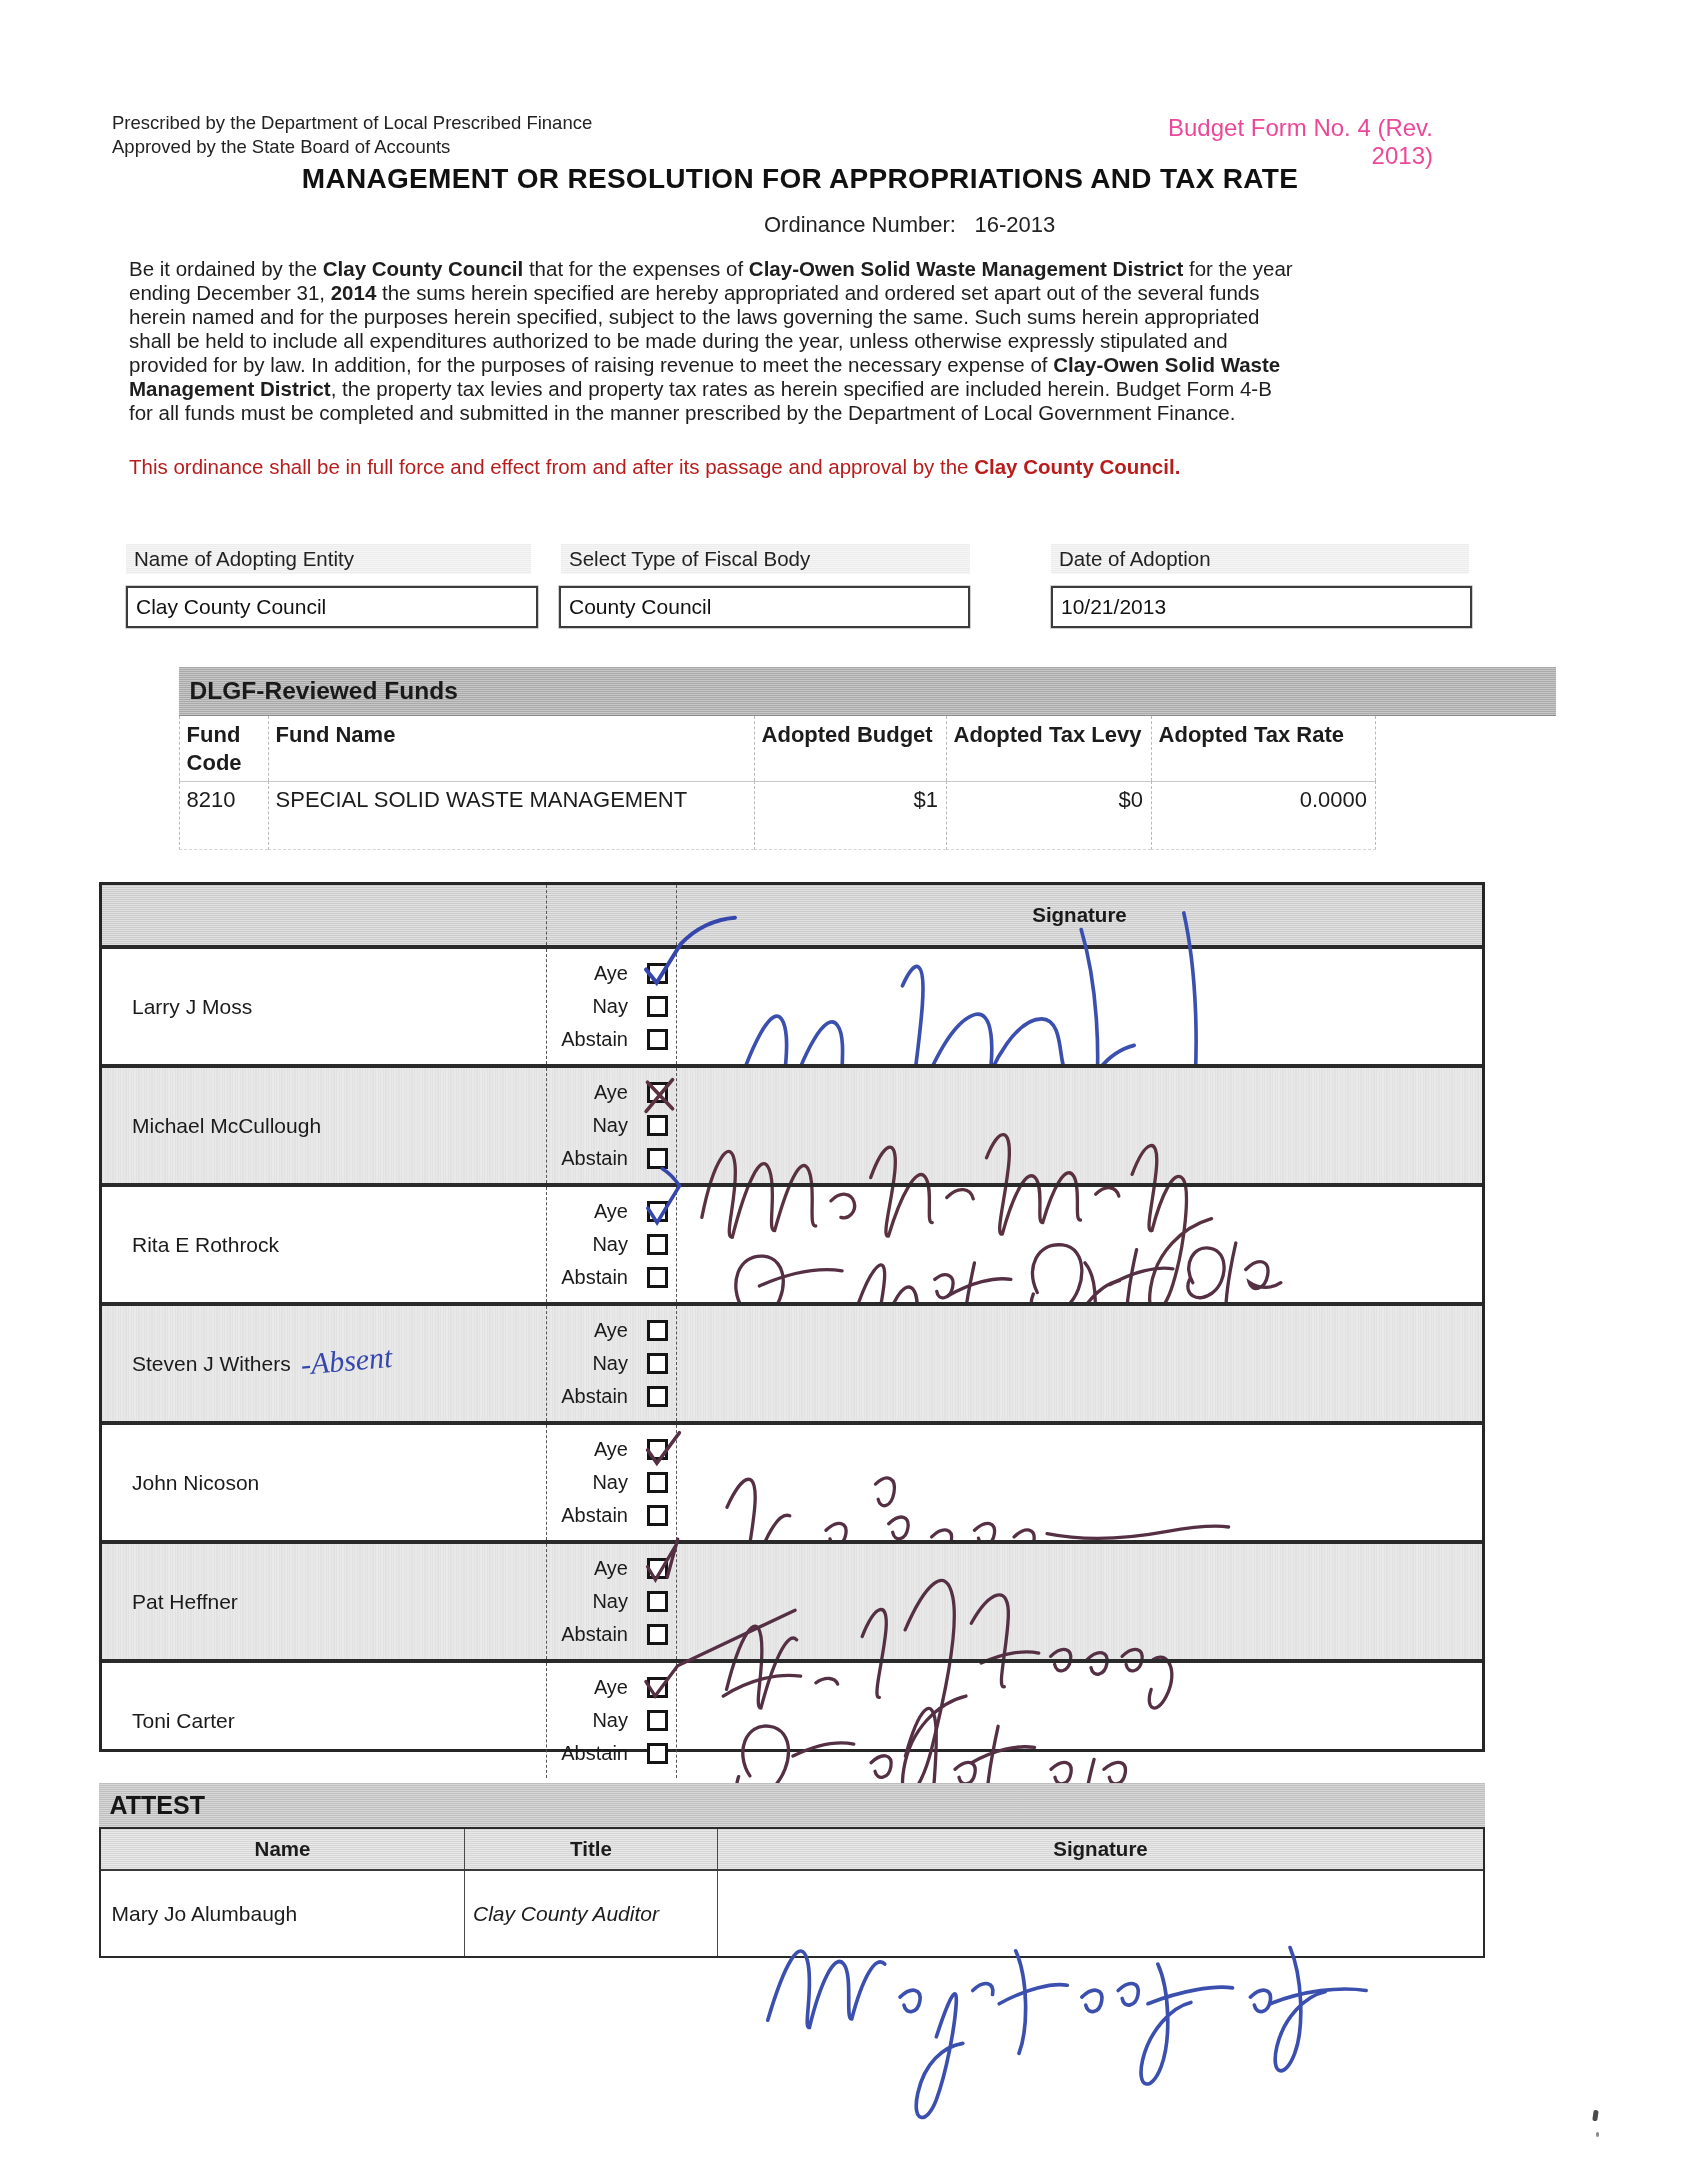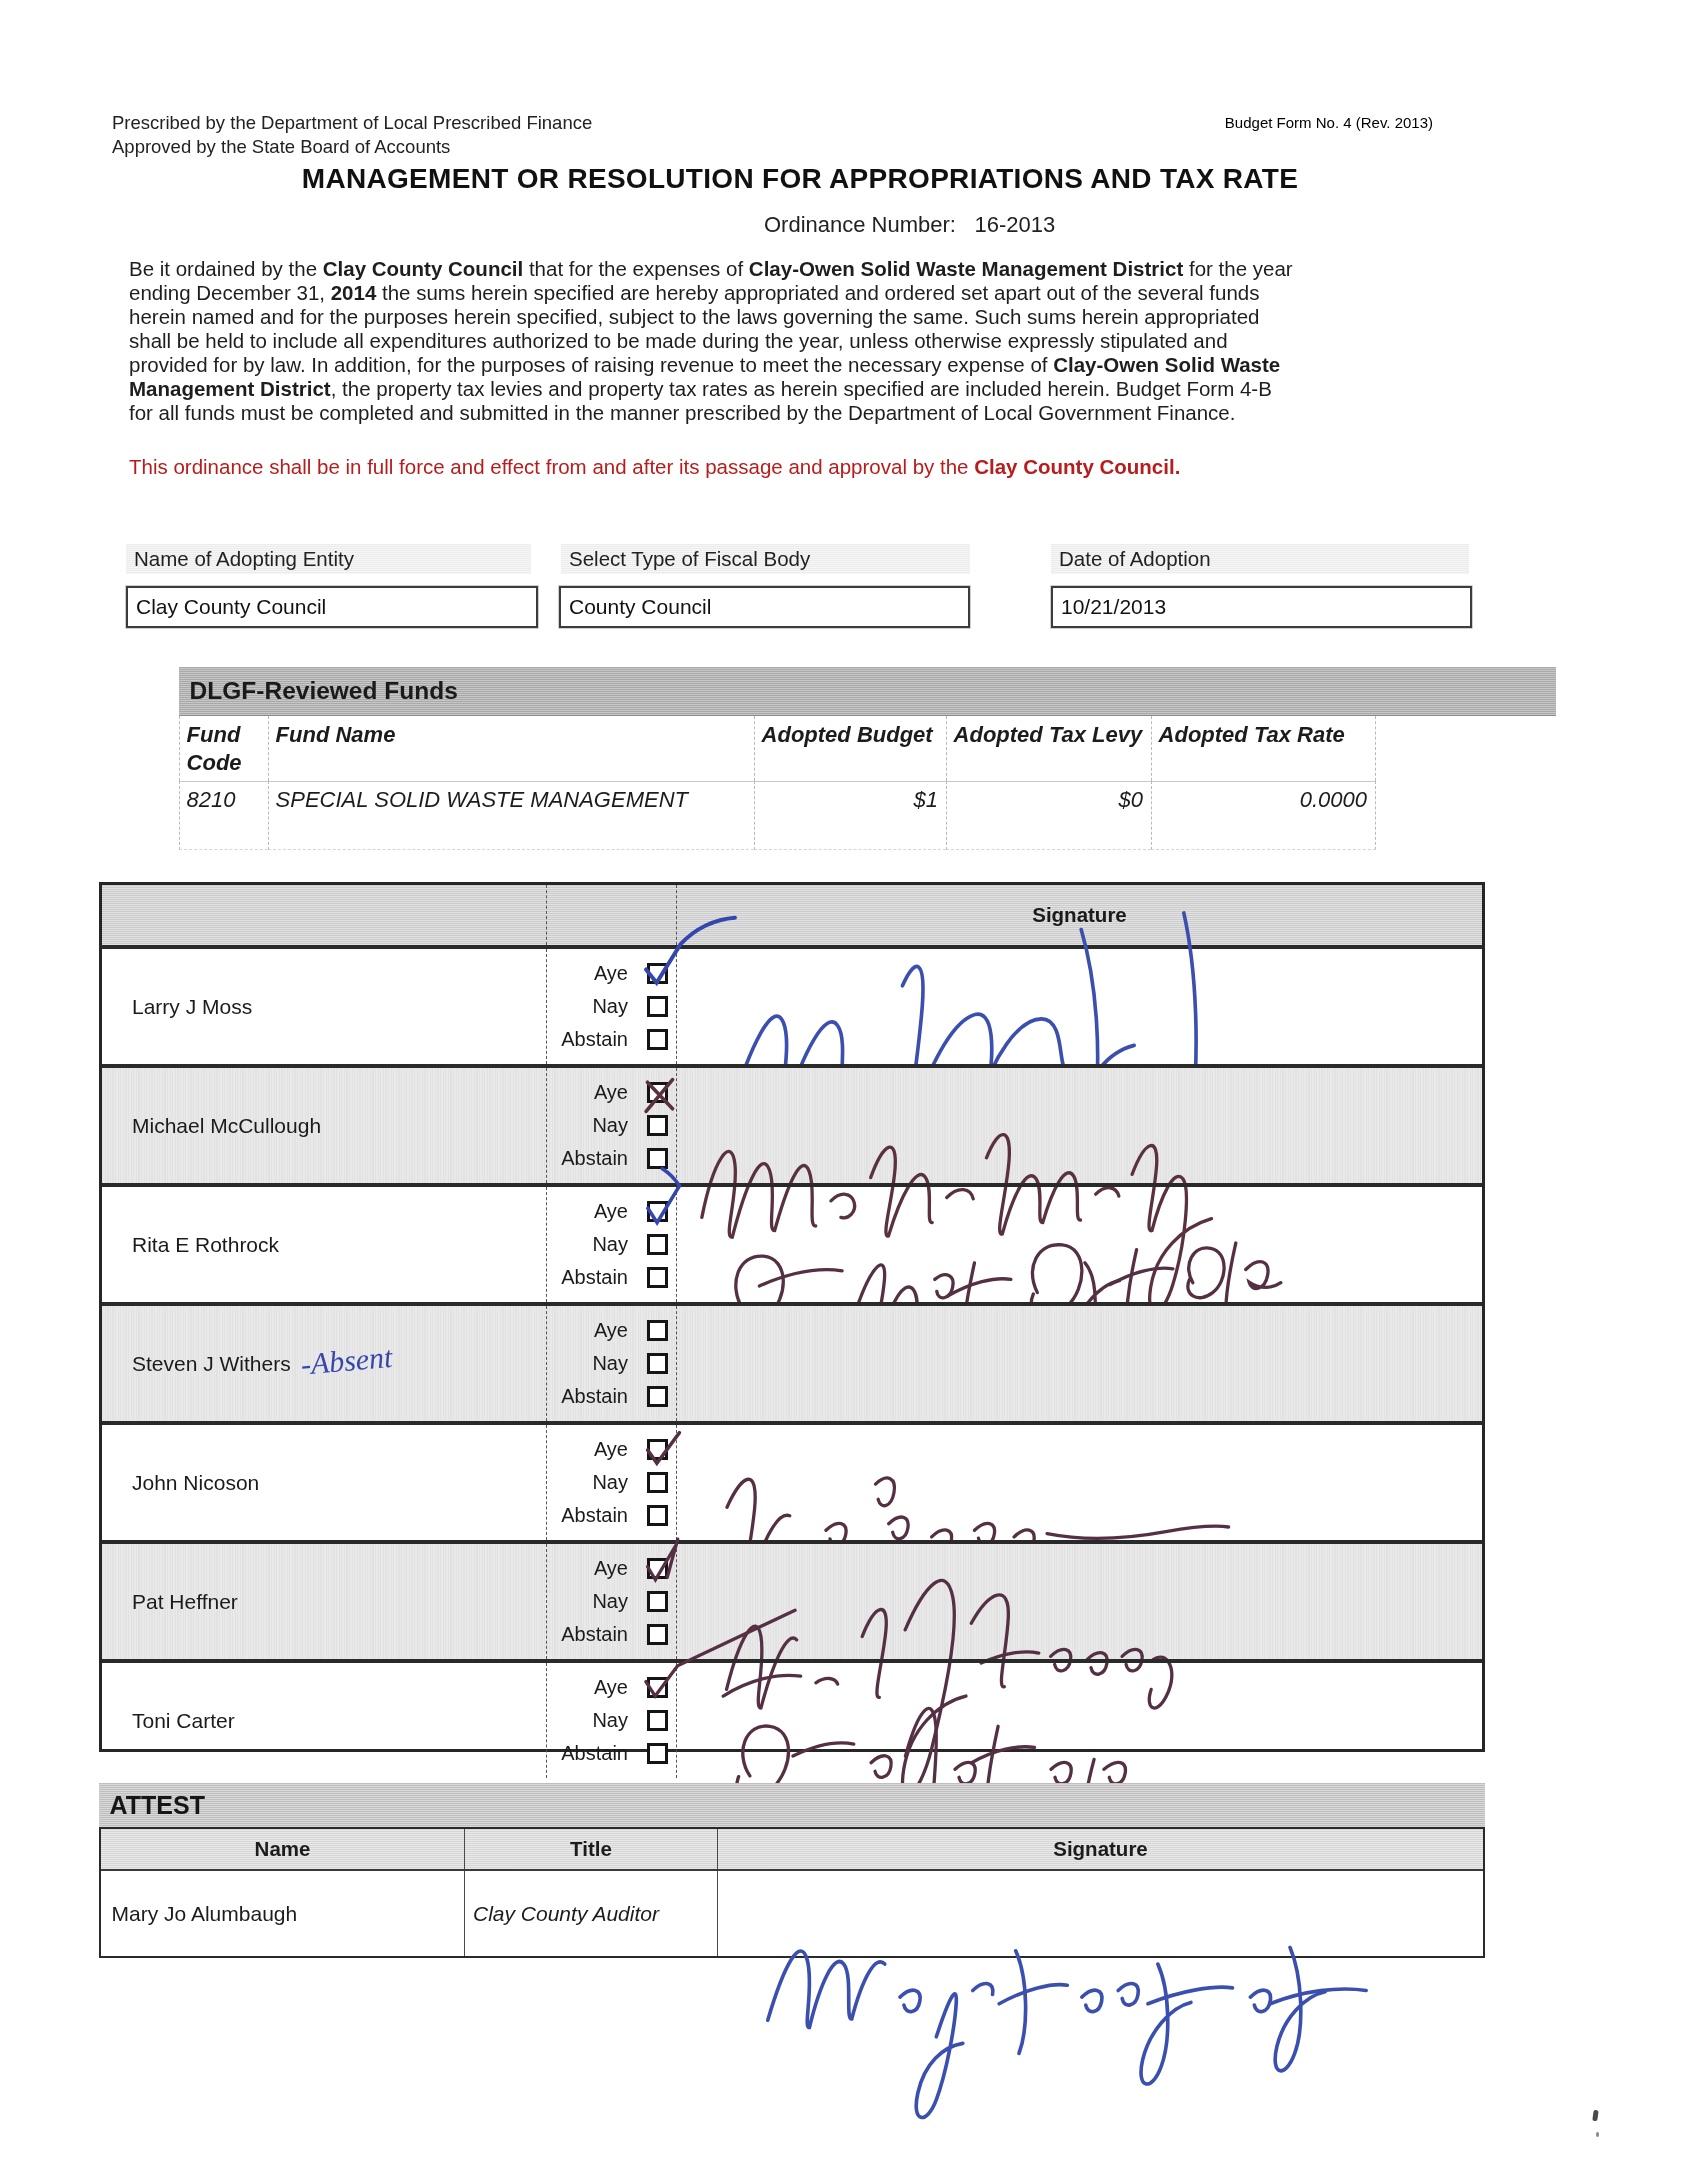--- a/index.html
+++ b/index.html
@@ -6,21 +6,21 @@
   body{
     width:1687px;height:2183px;position:relative;background:#ffffff;
     font-family:"Liberation Sans","DejaVu Sans",sans-serif;color:#1c1c1c;
     overflow:hidden;
   }
   .abs{position:absolute;}
   b{font-weight:bold;}
 
   
   .hdr-small{font-size:18.5px;line-height:24px;color:#222;}
-  .hdr-right{font-size:15px;color:#000000;}
+  .hdr-right{font-size:24px;color:#ec4899;}
   .doc-title{left:112px;top:163px;width:1376px;text-align:center;font-size:28px;font-weight:bold;letter-spacing:0.3px;color:#111;}
   .ord-line{left:764px;top:212px;font-size:22px;color:#222;}
   .ord-line .val{margin-left:18.5px;}
 
   
   .para{left:129px;top:257px;width:1363px;font-size:20.5px;line-height:24px;color:#1e1e1e;}
   .para .pline{white-space:nowrap;}
   .para2{left:129px;top:455px;width:1363px;font-size:20.5px;white-space:nowrap;color:#b91c1c;}
 
   
@@ -28,21 +28,21 @@
     background-image:repeating-linear-gradient(0deg,rgba(255,255,255,.55) 0 0.7px,rgba(0,0,0,0) 0.7px 2px);
     font-size:20.5px;color:#222;display:flex;align-items:center;padding-left:8px;box-sizing:border-box;}
   .fld-input{height:42px;background:#fff;border:2.6px solid #3c3c3c;box-sizing:border-box;
     font-size:21px;color:#111;display:flex;align-items:center;padding-left:8px;box-shadow:0 0 0 0.7px #bbb;}
 
   
   .dlgf-bar{left:179px;top:667px;width:1377px;height:49px;background-color:#b2b2b2;
     background-image:repeating-linear-gradient(0deg,rgba(255,255,255,.28) 0 0.7px,rgba(0,0,0,.05) 0.7px 2px);
     display:flex;align-items:center;padding-left:10.6px;box-sizing:border-box;
     font-size:24.5px;font-weight:bold;color:#1a1a1a;border-bottom:1.3px solid #8a8a8a;}
-  .funds{left:179px;top:716px;width:1197px;font-style:italic;}
+  .funds{left:179px;top:716px;width:1197px;}
   .funds .frow{display:flex;}
   .funds .cell{box-sizing:border-box;border-left:0.7px dashed #b9b9b9;padding:5.3px 8px 4px 6.6px;}
   .funds .cell:last-child{border-right:0.7px dashed #b9b9b9;}
   .funds .head .cell{font-weight:bold;font-size:22px;line-height:28px;height:65px;}
   .funds .data .cell{font-size:22px;line-height:26.5px;height:69px;border-top:0.7px solid #c9c9c9;border-bottom:0.7px dashed #d5d5d5;}
   .c-code{width:89px;} .c-name{width:486px;} .c-bud{width:192px;} .c-levy{width:205px;} .c-rate{width:225px;}
   .num{text-align:right;}
 
   
   .vote-table{left:99px;top:882px;width:1386px;height:870px;border:3.3px solid #262626;box-sizing:border-box;background:#fff;}

